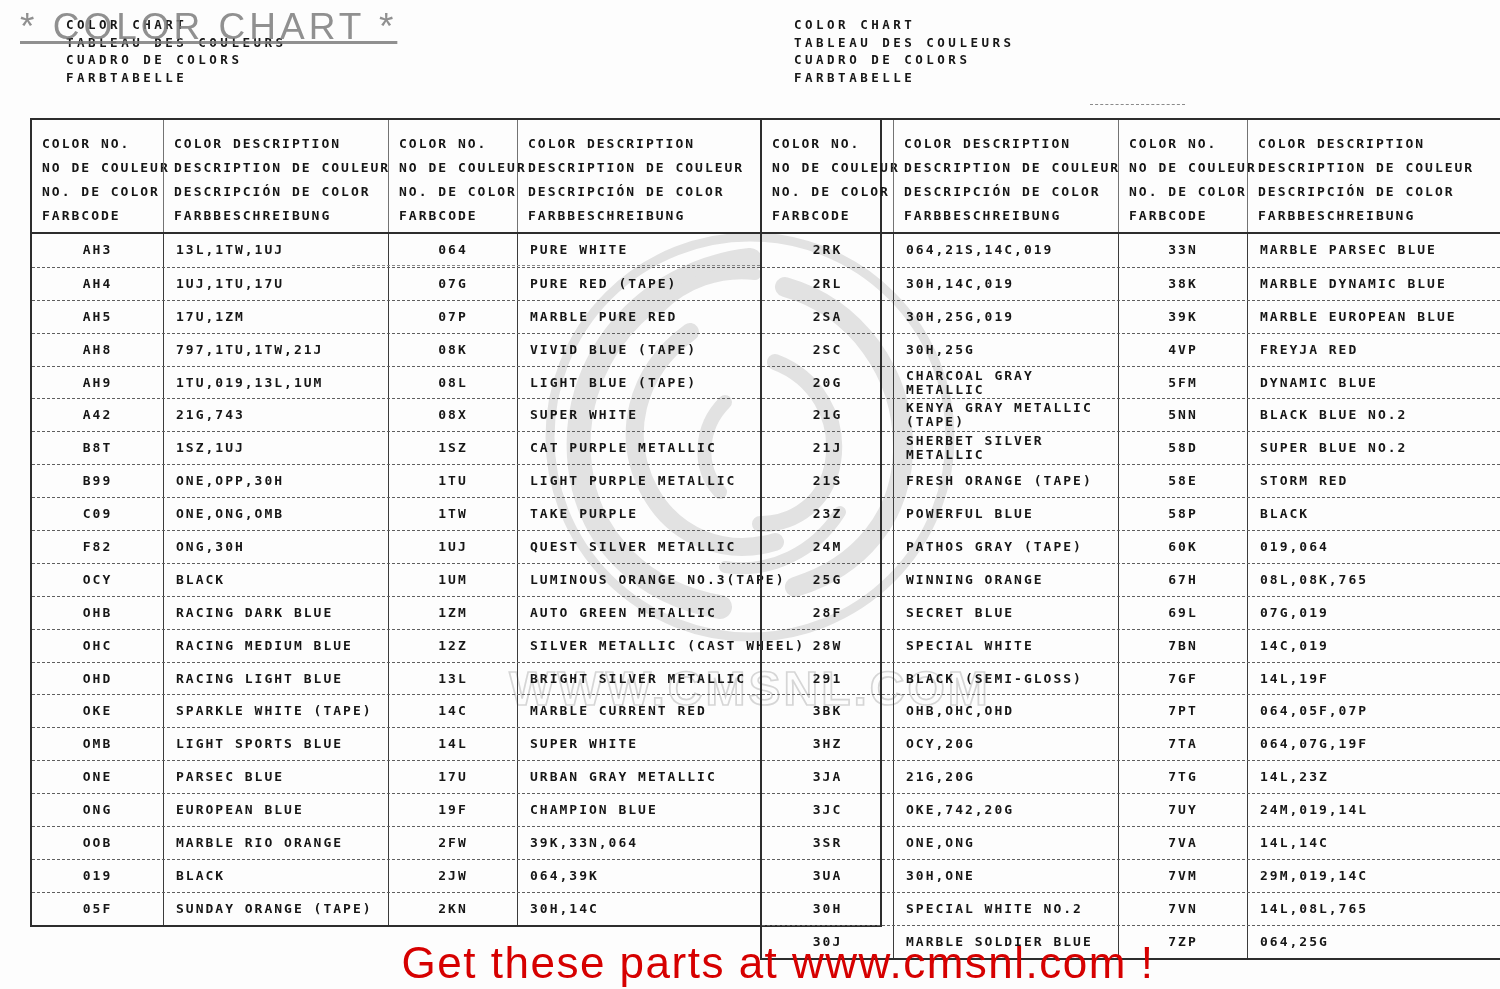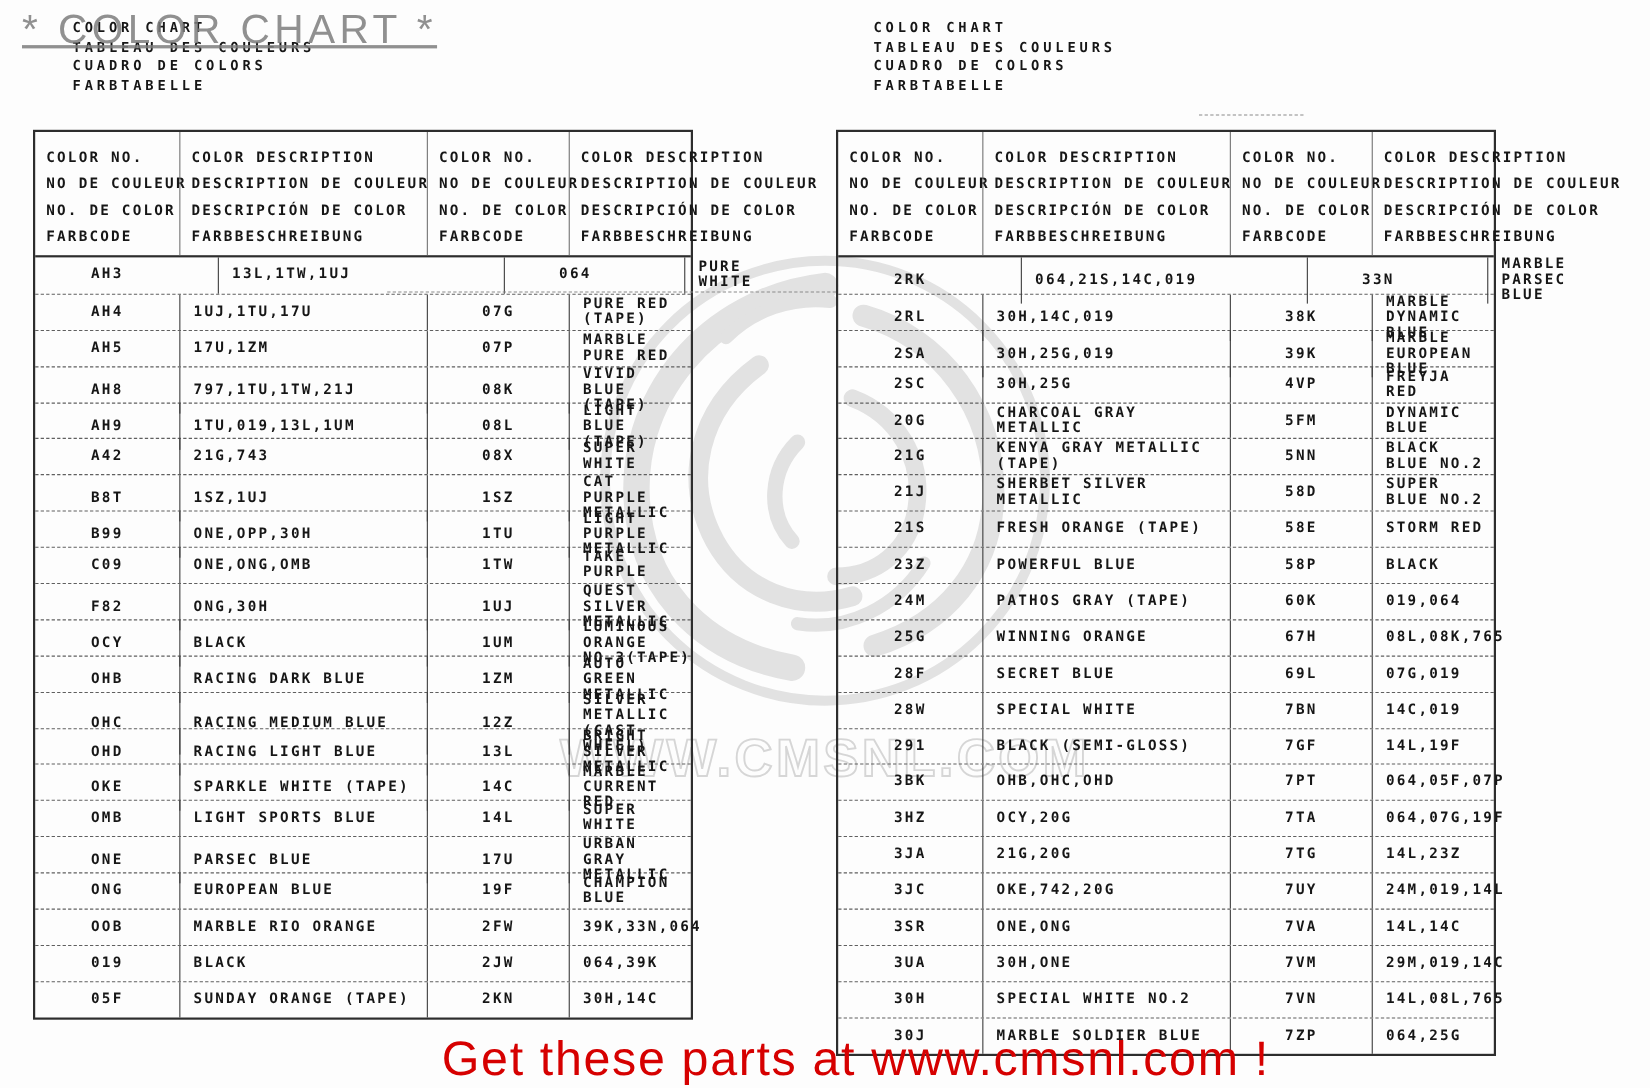--- a/index.html
+++ b/index.html
@@ -14,32 +14,32 @@
     position:absolute;left:20px;top:6px;z-index:3;
     font-family:"Liberation Sans", sans-serif;font-size:37px;font-weight:400;
     color:rgba(125,125,125,0.85);letter-spacing:4px;white-space:nowrap;text-decoration:underline;
   }
   
   .sec-hdr{position:absolute;z-index:2;font-size:12.5px;font-weight:700;letter-spacing:3.5px;line-height:17.5px;white-space:nowrap;margin-left:31px;}
   .sec-hdr.left{left:35px;top:16px;}
   .sec-hdr.right{left:763px;top:16px;}
   
   .ctable{
-    position:absolute;top:118px;width:600px;z-index:2;
+    position:absolute;top:118px;width:852px;z-index:2;
     border:2px solid #2d2d2d;background:transparent;box-sizing:border-box;
   }
   .ctable.left{left:30px;}
   .ctable.right{left:760px;}
   .thead{display:grid;grid-template-columns:131px 225px 129px 1fr;height:112px;border-bottom:2px solid #2d2d2d;}
   .th{border-left:1px solid #737373;padding:12px 4px 0 10px;box-sizing:border-box;font-size:13px;font-weight:700;letter-spacing:2px;}
   .th:first-child{border-left:none;}
   .thl{line-height:24px;white-space:nowrap;}
   .tbody{display:block;}
   .tr{display:grid;grid-template-columns:131px 225px 129px 1fr;height:32.9px;border-top:1px dashed #5f5f5f;box-sizing:border-box;}
-  .tbody .tr:first-child{border-top:none;gap:35px;}
+  .tbody .tr:first-child{border-top:none;}
   .td{border-left:1px solid #3c3c3c;box-sizing:border-box;font-size:13px;font-weight:700;letter-spacing:2px;
       display:flex;align-items:center;overflow:visible;line-height:14px;}
   .td:first-child{border-left:none;}
   .td.code{justify-content:center;}
   .td.desc{padding-left:12px;padding-right:2px;word-break:normal;}
   
   .artifact{position:absolute;border-top:1px dashed #8a8a8a;z-index:3;}
   
   .footer-promo{
     position:absolute;left:778px;top:938px;transform:translateX(-50%);z-index:5;

